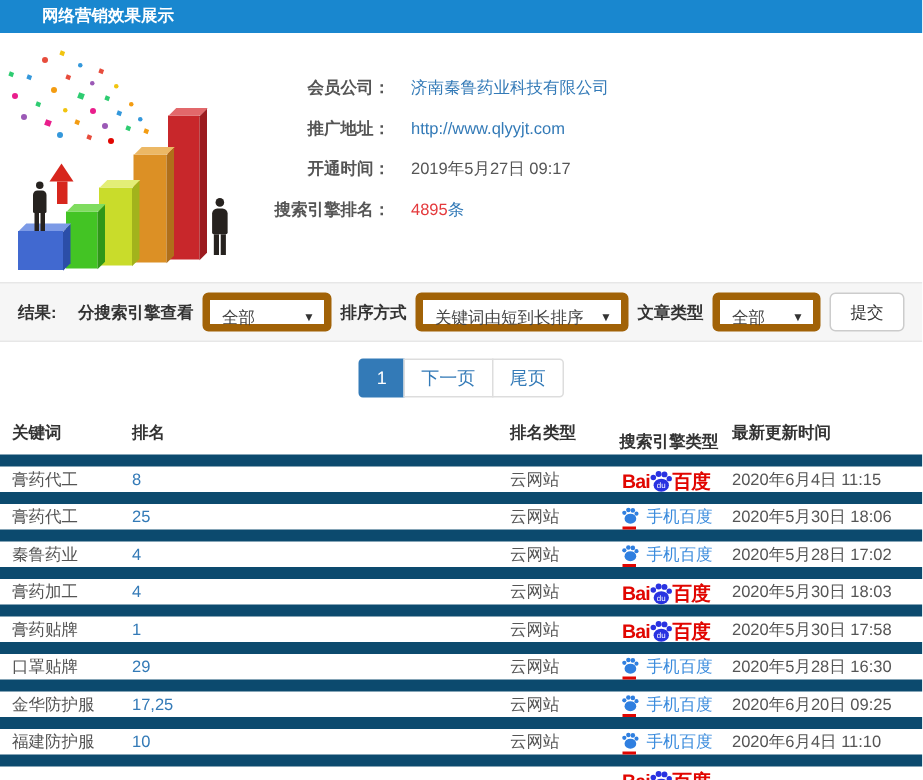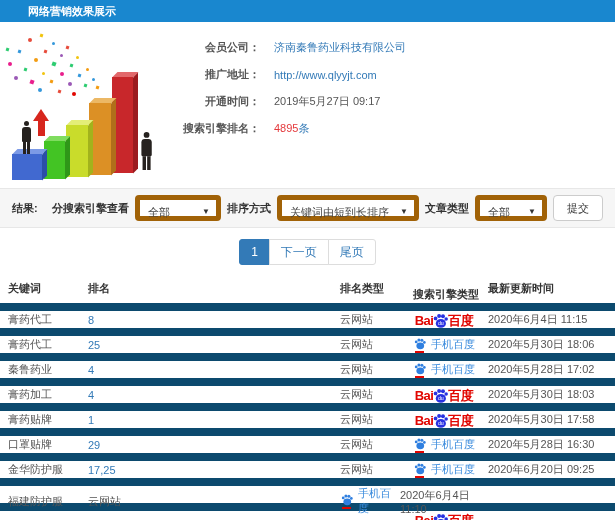--- a/index.html
+++ b/index.html
@@ -30,21 +30,21 @@
   .arrow-up .a-shaft { width:7px; height:15px; background:#d7261d; margin:0 auto; }
   .person { position:absolute; width:16px; }
   .p-head { width:5px; height:5px; border-radius:50%; background:#26221f; margin:0 auto; }
   .p-body { width:9px; height:15px; background:#26221f; border-radius:3px 3px 1px 1px; margin:1px auto 0; }
   .p-legs { display:flex; justify-content:center; gap:1px; }
   .p-legs i { width:3px; height:12px; background:#26221f; }
   .person-1 { left:18px; bottom:30px; }
   .person-2 { left:138px; bottom:14px; transform:scale(1.15); transform-origin:bottom; }
   #confetti span { position:absolute; display:block; }
 
-  .info-list { margin-left:170px; padding-top:12px; }
+  .info-list { margin-left:170px; padding-top:23px; }
   .info-row { display:flex; align-items:center; height:27px; font-size:11px; }
   .info-label { width:90px; text-align:right; font-weight:bold; color:#555; }
   .info-value { margin-left:14px; color:#555; }
   .info-value a, a.val-link { color:#337ab7; text-decoration:none; }
   .rank-count { color:#e4393c; }
 
   
   .results-bar { height:40px; background:#f6f6f6; border-top:1px solid #e7e7e7; border-bottom:1px solid #e7e7e7;
                  display:flex; align-items:center; padding:0 12px; font-size:11px; }
   .results-label { font-weight:bold; color:#333; }
@@ -377,20 +377,21 @@
           <i class="mb-line"></i>
         </span>
         <em class="mb-label">手机百度</em>
       </span>
     </div>
     <div class="c-updated">2020年6月20日 09:25</div>
   </div>
 
   <div class="trow">
     <div class="c-keyword">福建防护服</div>
+    <div class="c-rank"><a href="#">10</a></div>
     <div class="c-ranktype">云网站</div>
     <div class="c-engine">
 
       <span class="mobile-baidu">
         <span class="mb-ic">
           <svg viewBox="0 0 24 24">
                   <g fill="#2f7fe0">
                     <circle cx="5" cy="9" r="2.6"></circle>
                     <circle cx="10" cy="5.6" r="2.8"></circle>
                     <circle cx="15.5" cy="6" r="2.8"></circle>

